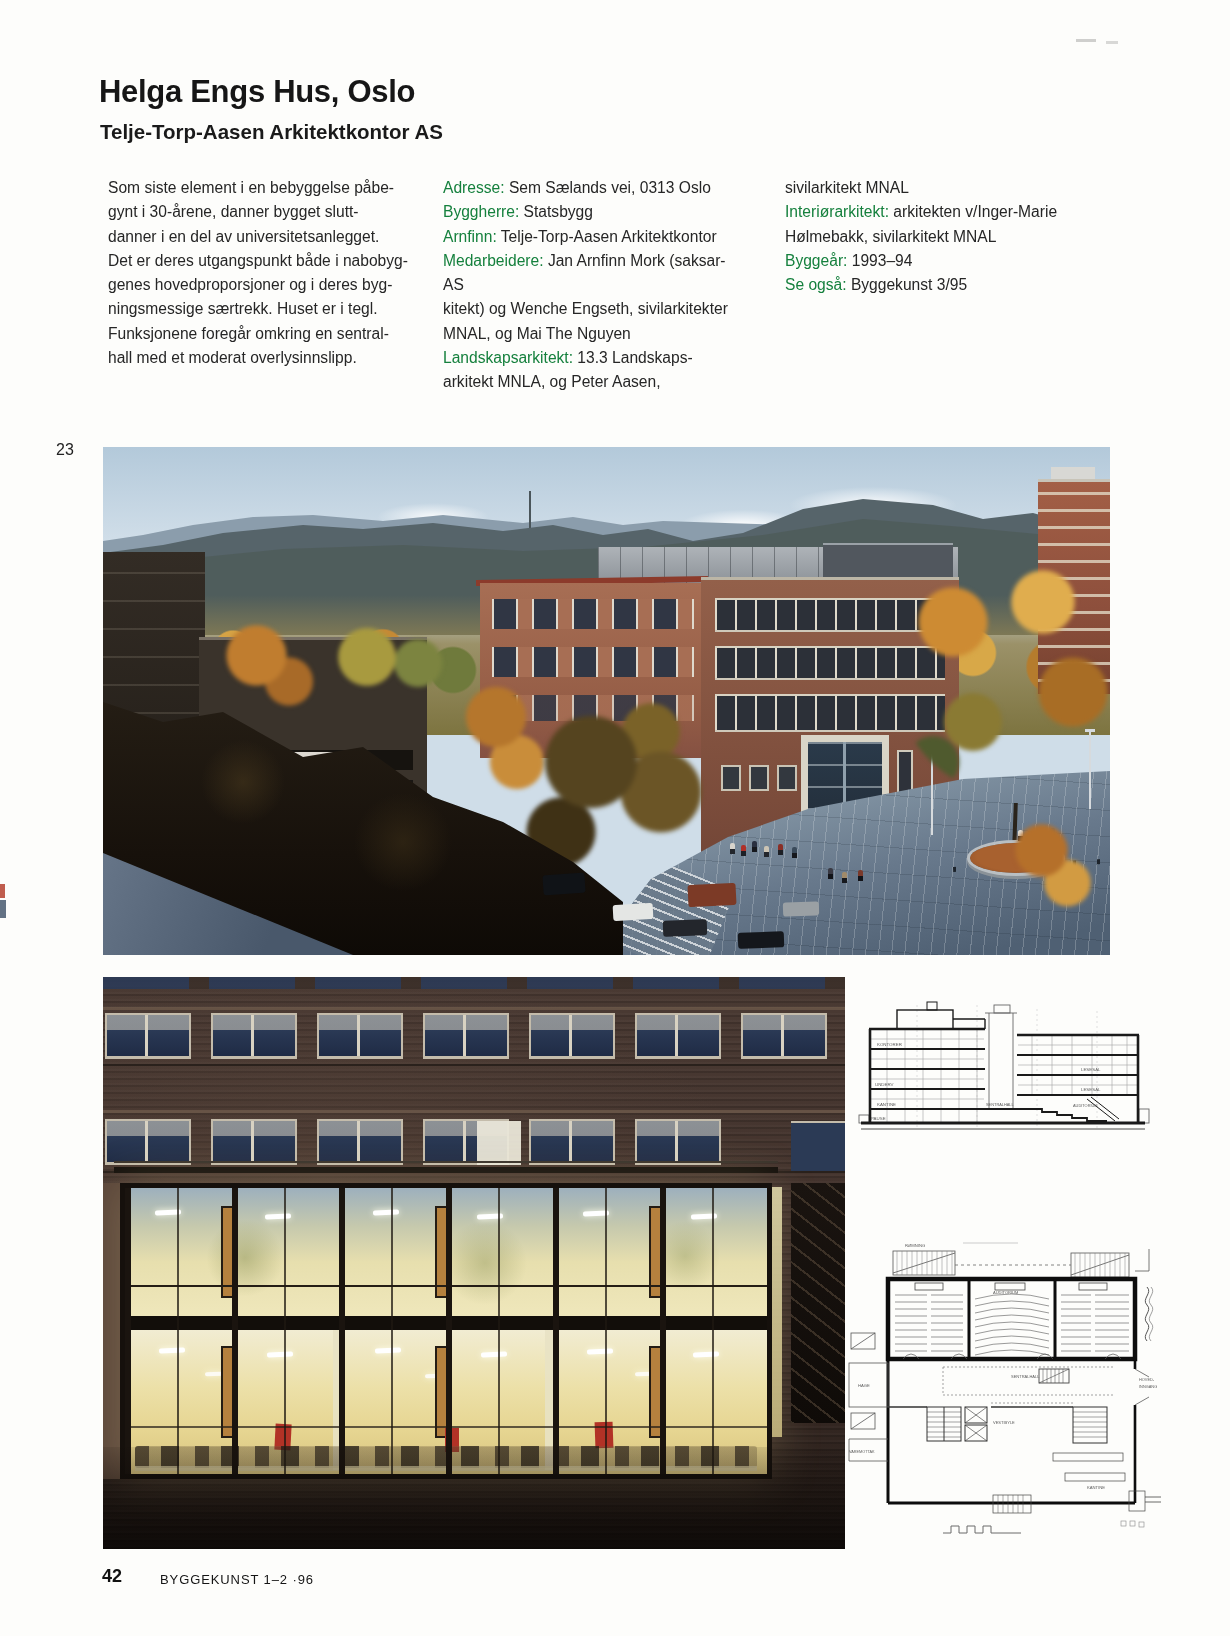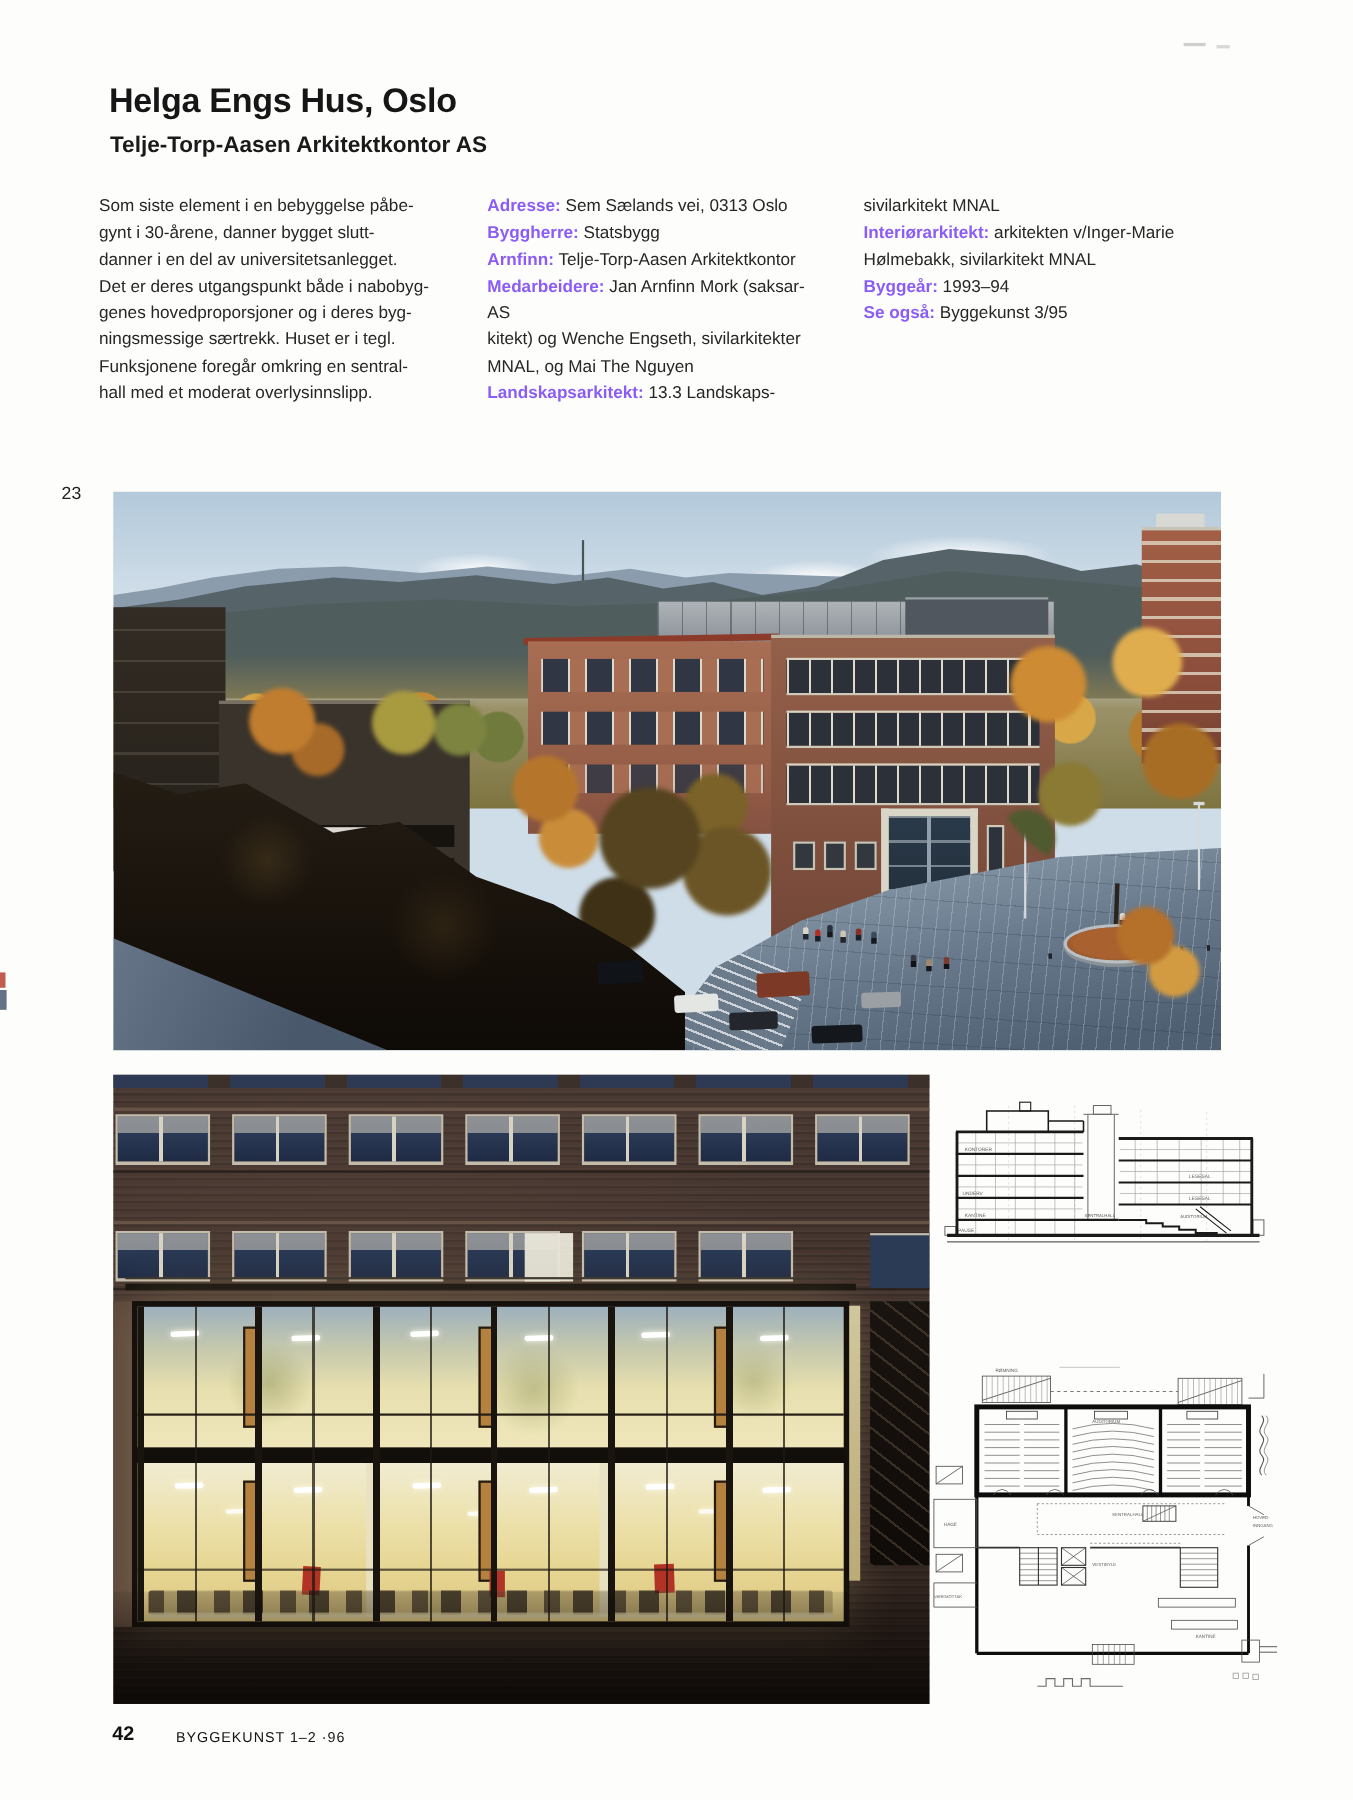--- a/index.html
+++ b/index.html
@@ -4,22 +4,22 @@
 <style>
   html,body{margin:0;padding:0;background:#e8e8e6;}
   .page{position:relative;width:1230px;height:1636px;margin:0 auto;background:#fdfdfb;
         font-family:"Liberation Sans",sans-serif;overflow:hidden;}
   .abs{position:absolute;}
   
   .title{left:99px;top:74px;font-size:31px;font-weight:bold;color:#161616;letter-spacing:-.3px;margin:0;}
   .subtitle{left:100px;top:120px;font-size:20.5px;font-weight:bold;color:#1a1a1a;margin:0;}
   .col{top:176px;font-size:15.6px;line-height:24.3px;color:#262626;}
   .col .line{white-space:nowrap;}
-  .col b{font-weight:bold;color:#8b5cf6;}
-  .col1{left:90px;width:330px;}
+  .col b{font-weight:normal;color:#15803d;}
+  .col1{left:108px;width:330px;}
   .col2{left:443px;width:340px;}
   .col3{left:785px;width:350px;}
   .fignum{left:56px;top:441px;font-size:16px;color:#222;}
   .footer-num{left:102px;top:1566px;font-size:18px;font-weight:bold;color:#111;}
   .footer-journal{left:160px;top:1572px;font-size:13px;letter-spacing:.9px;color:#151515;}
   
   .art-dash1{left:1076px;top:39px;width:20px;height:3px;background:#cfcfcd;}
   .art-dash2{left:1106px;top:41px;width:12px;height:3px;background:#d8d8d6;}
   .art-red{left:0;top:884px;width:5px;height:14px;background:#b5412f;opacity:.85;}
   .art-blue{left:0;top:900px;width:6px;height:18px;background:#3c4f66;opacity:.8;}
@@ -197,20 +197,21 @@
     </div>
   <div class="abs col col2">
       <div class="line"><b>Adresse:</b> Sem Sælands vei, 0313 Oslo</div>
       <div class="line"><b>Byggherre:</b> Statsbygg</div>
       <div class="line"><b>Arnfinn:</b> Telje-Torp-Aasen Arkitektkontor</div>
       <div class="line"><b>Medarbeidere:</b> Jan Arnfinn Mork (saksar-</div>
       <div class="line">AS</div>
       <div class="line">kitekt) og Wenche Engseth, sivilarkitekter</div>
       <div class="line">MNAL, og Mai The Nguyen</div>
       <div class="line"><b>Landskapsarkitekt:</b> 13.3 Landskaps-</div>
+      <div class="line">arkitekt MNLA, og Peter Aasen,</div>
     </div>
   <div class="abs col col3">
       <div class="line">sivilarkitekt MNAL</div>
       <div class="line"><b>Interiørarkitekt:</b> arkitekten v/Inger-Marie</div>
       <div class="line">Hølmebakk, sivilarkitekt MNAL</div>
       <div class="line"><b>Byggeår:</b> 1993–94</div>
       <div class="line"><b>Se også:</b> Byggekunst 3/95</div>
     </div>
 
   <div class="abs fignum">23</div>

